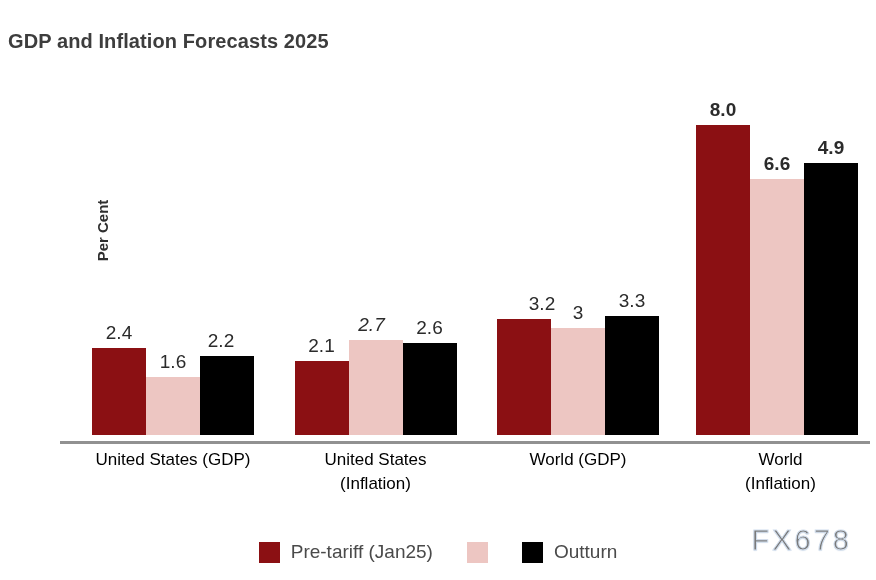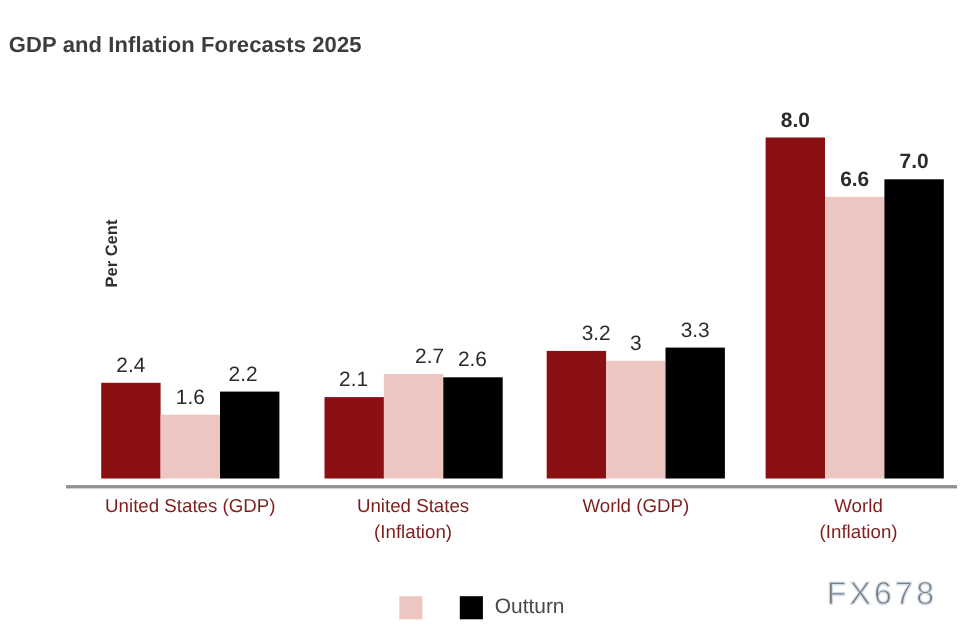--- a/index.html
+++ b/index.html
@@ -79,21 +79,21 @@
     text-align: center;
     white-space: nowrap;
     transform: translateX(-50%);
   }
 
   
   .cat-label {
     position: absolute;
     top: 448px;
     font-size: 17px;
-    color: #7f1d1d;
+    color: #000000;
     text-align: center;
     line-height: 24px;
     transform: translateX(-50%);
     white-space: pre-line;
   }
 
   
   #legend {
     position: absolute;
     left: 0;
@@ -153,55 +153,59 @@
         <div class="bar-value" style="left: 27px; bottom: 90.9375px;">2.4</div>
         <div class="bar" style="left: 54px; width: 54px; height: 58.0938px; background: rgb(237, 198, 194);"></div>
         <div class="bar-value" style="left: 81px; bottom: 62.0938px;">1.6</div>
         <div class="bar" style="left: 108px; width: 54px; height: 79.2188px; background: rgb(0, 0, 0);"></div>
         <div class="bar-value" style="left: 129px; bottom: 83.2188px;">2.2</div>
       </div>
       <div class="bar-group" style="left: 234.5px; width: 162px;">
         <div class="bar" style="left: 0px; width: 54px; height: 74.3438px; background: rgb(139, 16, 19);"></div>
         <div class="bar-value" style="left: 27px; bottom: 78.3438px;">2.1</div>
         <div class="bar" style="left: 54px; width: 54px; height: 94.6562px; background: rgb(237, 198, 194);"></div>
-        <div class="bar-value" style="left: 96px; bottom: 98.6562px;">2.7</div>
+        <div class="bar-value" style="left: 77px; bottom: 98.6562px; font-style: italic;">2.7</div>
         <div class="bar" style="left: 108px; width: 54px; height: 92.2188px; background: rgb(0, 0, 0);"></div>
         <div class="bar-value" style="left: 135px; bottom: 96.2188px;">2.6</div>
       </div>
       <div class="bar-group" style="left: 437px; width: 162px;">
         <div class="bar" style="left: 0px; width: 54px; height: 116.188px; background: rgb(139, 16, 19);"></div>
         <div class="bar-value" style="left: 45px; bottom: 120.188px;">3.2</div>
         <div class="bar" style="left: 54px; width: 54px; height: 107.25px; background: rgb(237, 198, 194);"></div>
         <div class="bar-value" style="left: 81px; bottom: 111.25px;">3</div>
         <div class="bar" style="left: 108px; width: 54px; height: 119.438px; background: rgb(0, 0, 0);"></div>
         <div class="bar-value" style="left: 135px; bottom: 123.438px;">3.3</div>
       </div>
       <div class="bar-group" style="left: 636px; width: 186px; font-weight: bold;">
         <div class="bar" style="left: 0px; width: 54px; height: 309.562px; background: rgb(139, 16, 19);"></div>
         <div class="bar-value" style="left: 27px; bottom: 313.562px;">8.0</div>
         <div class="bar" style="left: 54px; width: 54px; height: 255.938px; background: rgb(237, 198, 194);"></div>
         <div class="bar-value" style="left: 81px; bottom: 259.938px;">6.6</div>
         <div class="bar" style="left: 108px; width: 54px; height: 271.781px; background: rgb(0, 0, 0);"></div>
-        <div class="bar-value" style="left: 135px; bottom: 275.781px;">7.0</div>
+        <div class="bar-value" style="left: 135px; bottom: 275.781px;">4.9</div>
       </div>
     </div>
 
   <div id="axis-baseline"></div>
 </div>
 
 <div id="cat-labels">
     <div class="cat-label" style="left: 173px;">United States (GDP)</div>
     <div class="cat-label" style="left: 375.5px;">United States
 (Inflation)</div>
     <div class="cat-label" style="left: 578px;">World (GDP)</div>
     <div class="cat-label" style="left: 780.5px;">World (Inflation)</div>
   </div>
 
 <div id="legend">
     <div class="legend-item">
+      <span class="legend-swatch" style="background: rgb(139, 16, 19);"></span>
+      <span class="legend-label">Pre-tariff (Jan25)</span>
+    </div>
+    <div class="legend-item">
       <span class="legend-swatch" style="background: rgb(237, 198, 194);"></span>
     </div>
     <div class="legend-item">
       <span class="legend-swatch" style="background: rgb(0, 0, 0);"></span>
       <span class="legend-label">Outturn</span>
     </div>
   </div>
 
 <div id="watermark">FX678</div>
 

